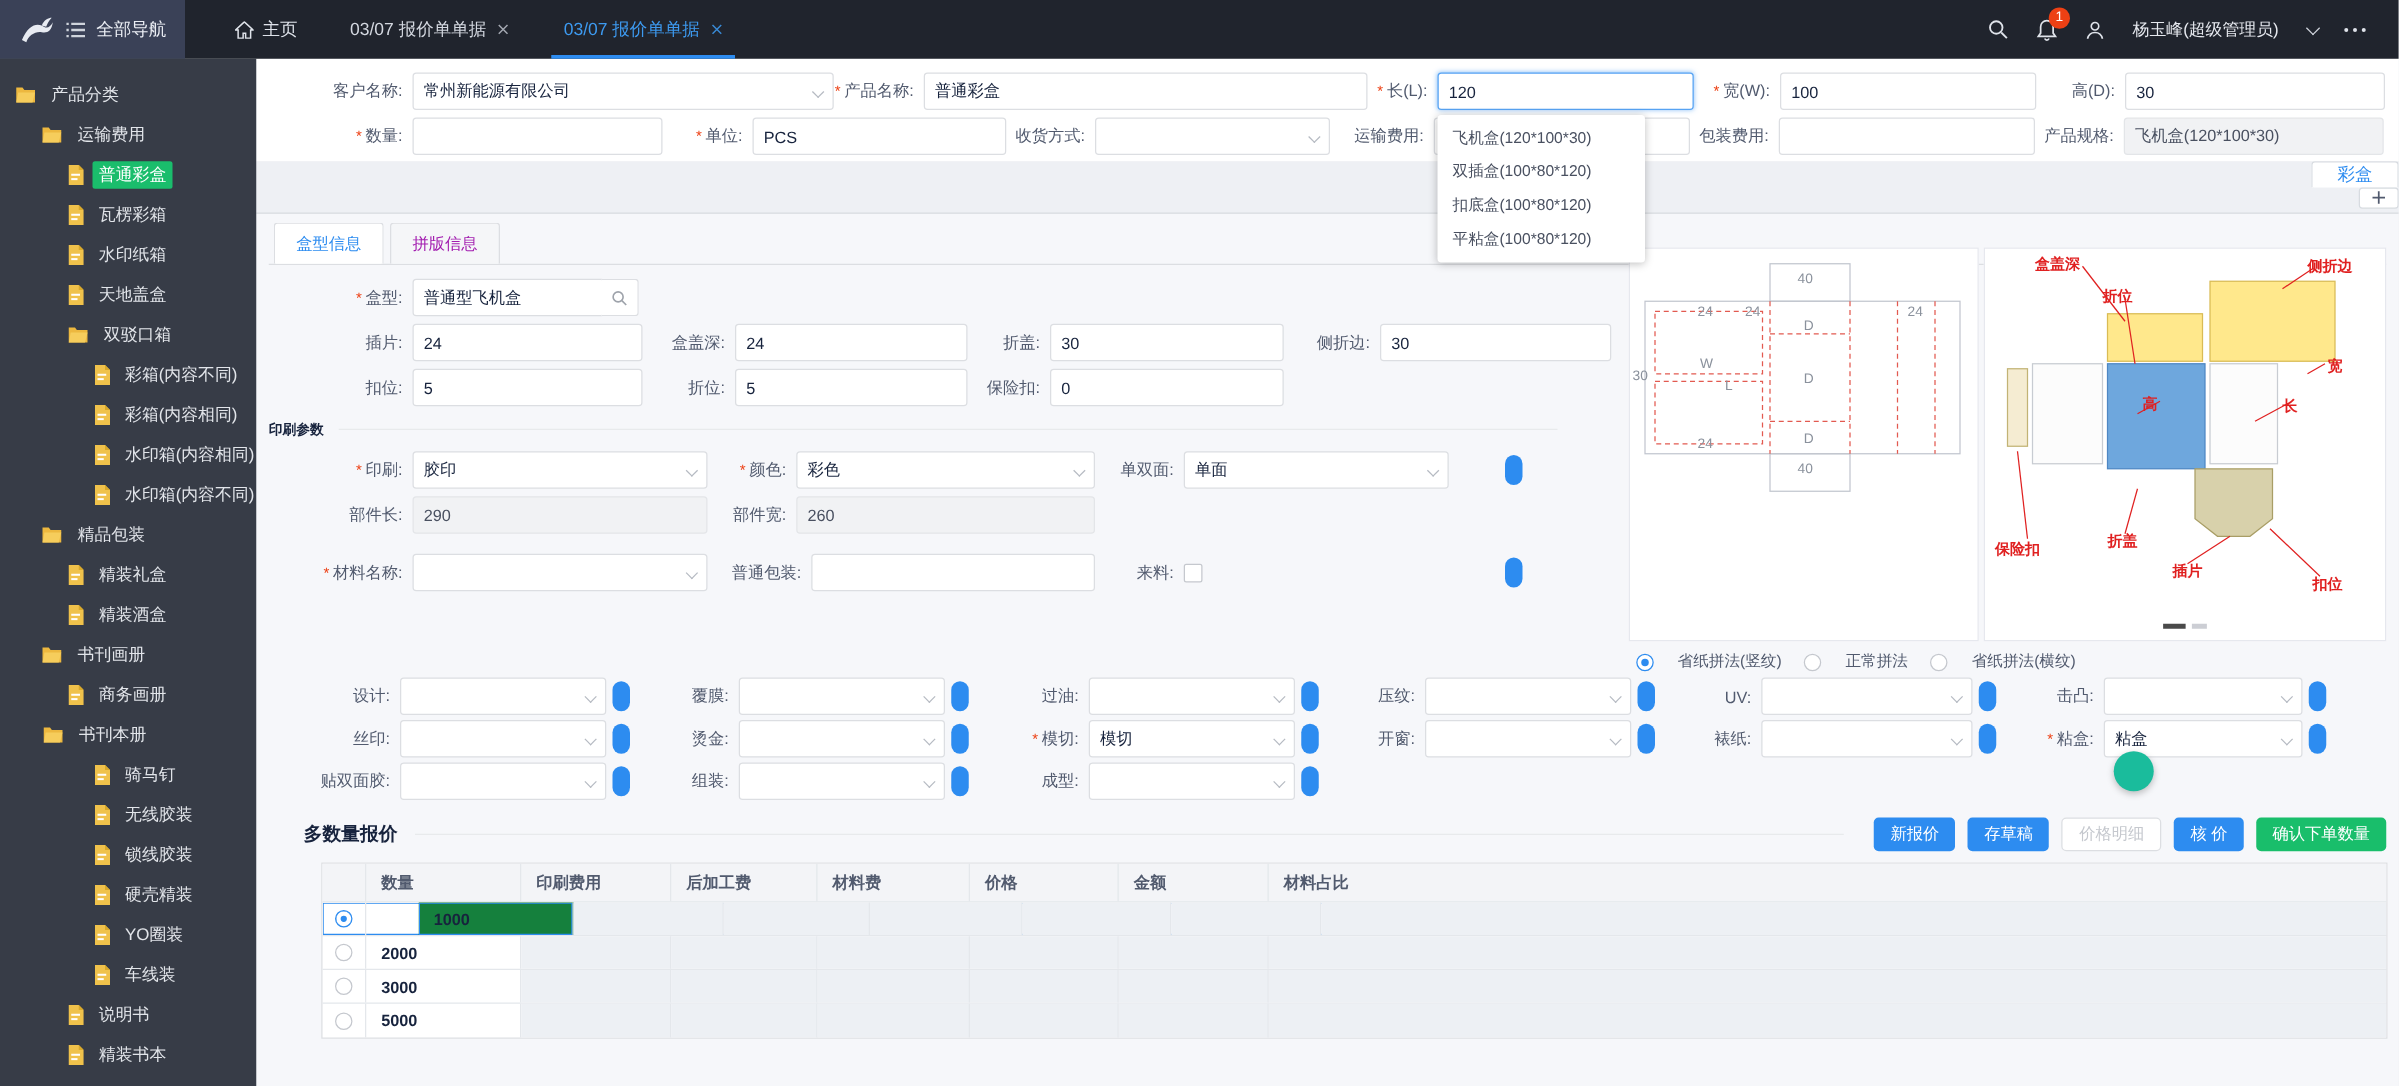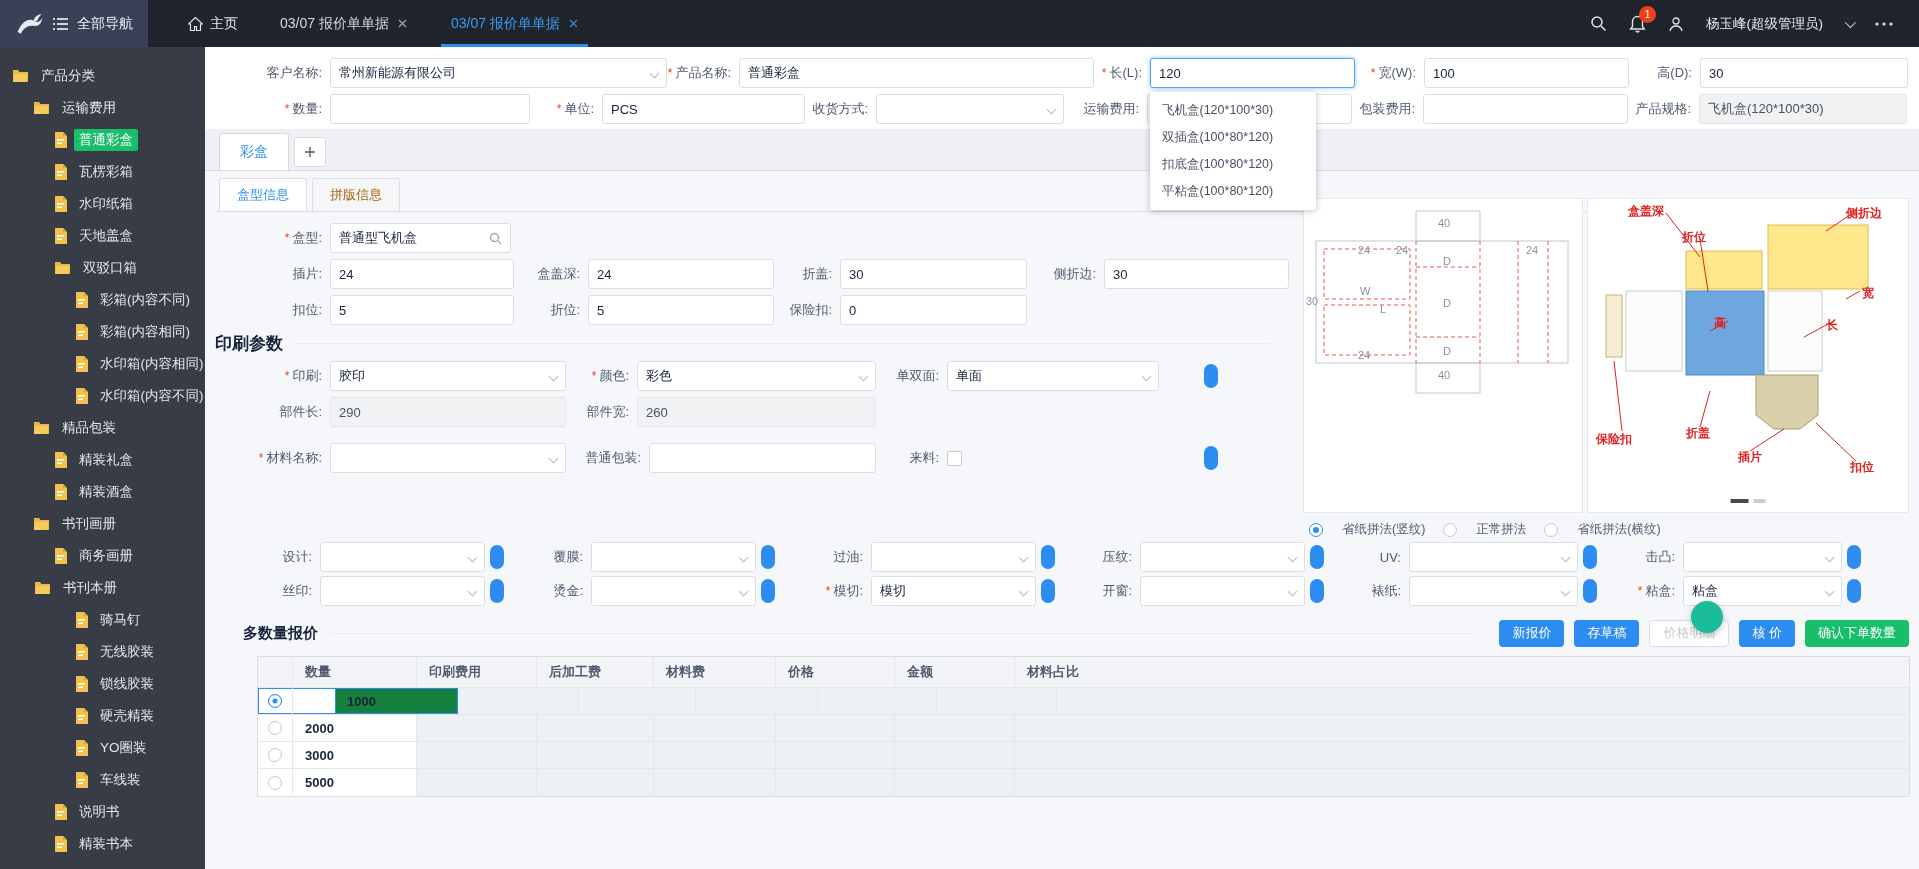--- a/index.html
+++ b/index.html
@@ -46,32 +46,32 @@
   .chev { width:7px; height:7px; border-right:1.2px solid #b5bac2; border-bottom:1.2px solid #b5bac2; transform:rotate(45deg); margin-left:6px; flex:none; }
   .searchbtn { width:30px; height:30px; border:1px solid #dcdee2; border-left:none; border-radius:0 3px 3px 0; background:#fff; margin-left:-3px; display:inline-flex; align-items:center; justify-content:center; cursor:pointer; }
   .cbx { width:15px; height:15px; border:1px solid #c5c8ce; border-radius:2px; background:#fff; cursor:pointer; flex:none; }
   .pill { width:14px; height:24px; border-radius:7px; background:#2d8cf0; margin-left:5px; flex:none; cursor:pointer; }
 
   
   .dropdown { position:absolute; left:945px; top:45px; width:166px; background:#fff; border-radius:3px; box-shadow:0 1px 7px rgba(0,0,0,.25); padding:5px 0; z-index:60; }
   .opt { height:27px; line-height:27px; padding-left:12px; font-size:12.5px; color:#495060; cursor:pointer; white-space:nowrap; }
 
   
-  .tabstrip { height:42px; background:#eef0f4; border-bottom:1px solid #d7dbe0; display:flex; align-items:flex-end; padding-left:14px; }
+  .tabstrip { height:42px; background:#eef0f4; border-bottom:1px solid #d7dbe0; display:flex; align-items:flex-end; padding-left:14px;flex-direction:column; }
   .ptab { height:37px; background:#fff; border:1px solid #d7dbe0; border-bottom:none; border-radius:3px 3px 0 0; padding:0 20px; color:#2d8cf0; display:flex; align-items:center; font-size:14px; cursor:pointer; }
   .ptab-add { width:32px; height:30px; margin-left:5px; margin-bottom:3px; background:#fff; border:1px solid #d7dbe0; border-radius:3px; display:flex; align-items:center; justify-content:center; cursor:pointer; color:#515a6e; }
 
   
   .subtabs { display:flex; margin:0 10px; padding:7px 4px 0 4px; border-bottom:1px solid #dcdee2; }
-  .stab { padding:0 17px; height:33px; display:flex; align-items:center; background:#f5f6f8; border:1px solid #dcdee2; border-bottom:none; border-radius:3px 3px 0 0; font-size:13px; color:#a16207; margin-right:5px; cursor:pointer; }
+  .stab { padding:0 17px; height:33px; display:flex; align-items:center; background:#f5f6f8; border:1px solid #dcdee2; border-bottom:none; border-radius:3px 3px 0 0; font-size:13px; color:#a21caf; margin-right:5px; cursor:pointer; }
   .stab.active { background:#fff; color:#2d8cf0; }
 
   .content { position:relative; padding-top:8px; }
   .sec-title { display:flex; align-items:center; height:30px; padding-left:10px; }
-  .sec-title .t { font-size:17px; font-weight:bold; color:#17233d; white-space:nowrap; }
+  .sec-title .t { font-size:11px; font-weight:bold; color:#17233d; white-space:nowrap; }
   .sec-title .line { flex:none; width:975px; height:1px; background:#e8eaec; margin-left:12px; }
   .mt10 { margin-top:10px; }
 
   
   .dpanel { position:absolute; left:1098px; top:-14px; width:608px; z-index:5; }
   .dcards { display:flex; gap:4px; }
   .dcard { background:#fff; border:1px solid #e6e8ee; height:315px; position:relative; }
   .dcard1 { width:280px; }
   .dcard2 { width:322px; }
   .dwrap { position:absolute; inset:0; }
@@ -756,20 +756,40 @@
               <i class="chev"></i>
             </span>
             <span class="pill"></span>
             <span class="lbl req" style="width: 86px;">粘盒:</span>
             <span class="ibox sel" style="width: 159px;">
               <span class="selval">粘盒</span>
               <i class="chev"></i>
             </span>
             <span class="pill"></span>
           </div>
+        <div class="frow" id="procrow3">
+            <span class="lbl" style="width: 105px;">贴双面胶:</span>
+            <span class="ibox sel" style="width: 165px;">
+              <span class="selval"></span>
+              <i class="chev"></i>
+            </span>
+            <span class="pill"></span>
+            <span class="lbl" style="width: 87px;">组装:</span>
+            <span class="ibox sel" style="width: 165px;">
+              <span class="selval"></span>
+              <i class="chev"></i>
+            </span>
+            <span class="pill"></span>
+            <span class="lbl" style="width: 96px;">成型:</span>
+            <span class="ibox sel" style="width: 165px;">
+              <span class="selval"></span>
+              <i class="chev"></i>
+            </span>
+            <span class="pill"></span>
+          </div>
       </div>
 
       <div class="quote-head">
         <span class="t">多数量报价</span>
         <span class="line"></span>
         <span id="qbuttons" style="display:flex">
             <button class="btn btn-primary">新报价</button>
             <button class="btn btn-primary">存草稿</button>
             <button class="btn btn-disabled">价格明细</button>
             <button class="btn btn-primary">核 价</button>

